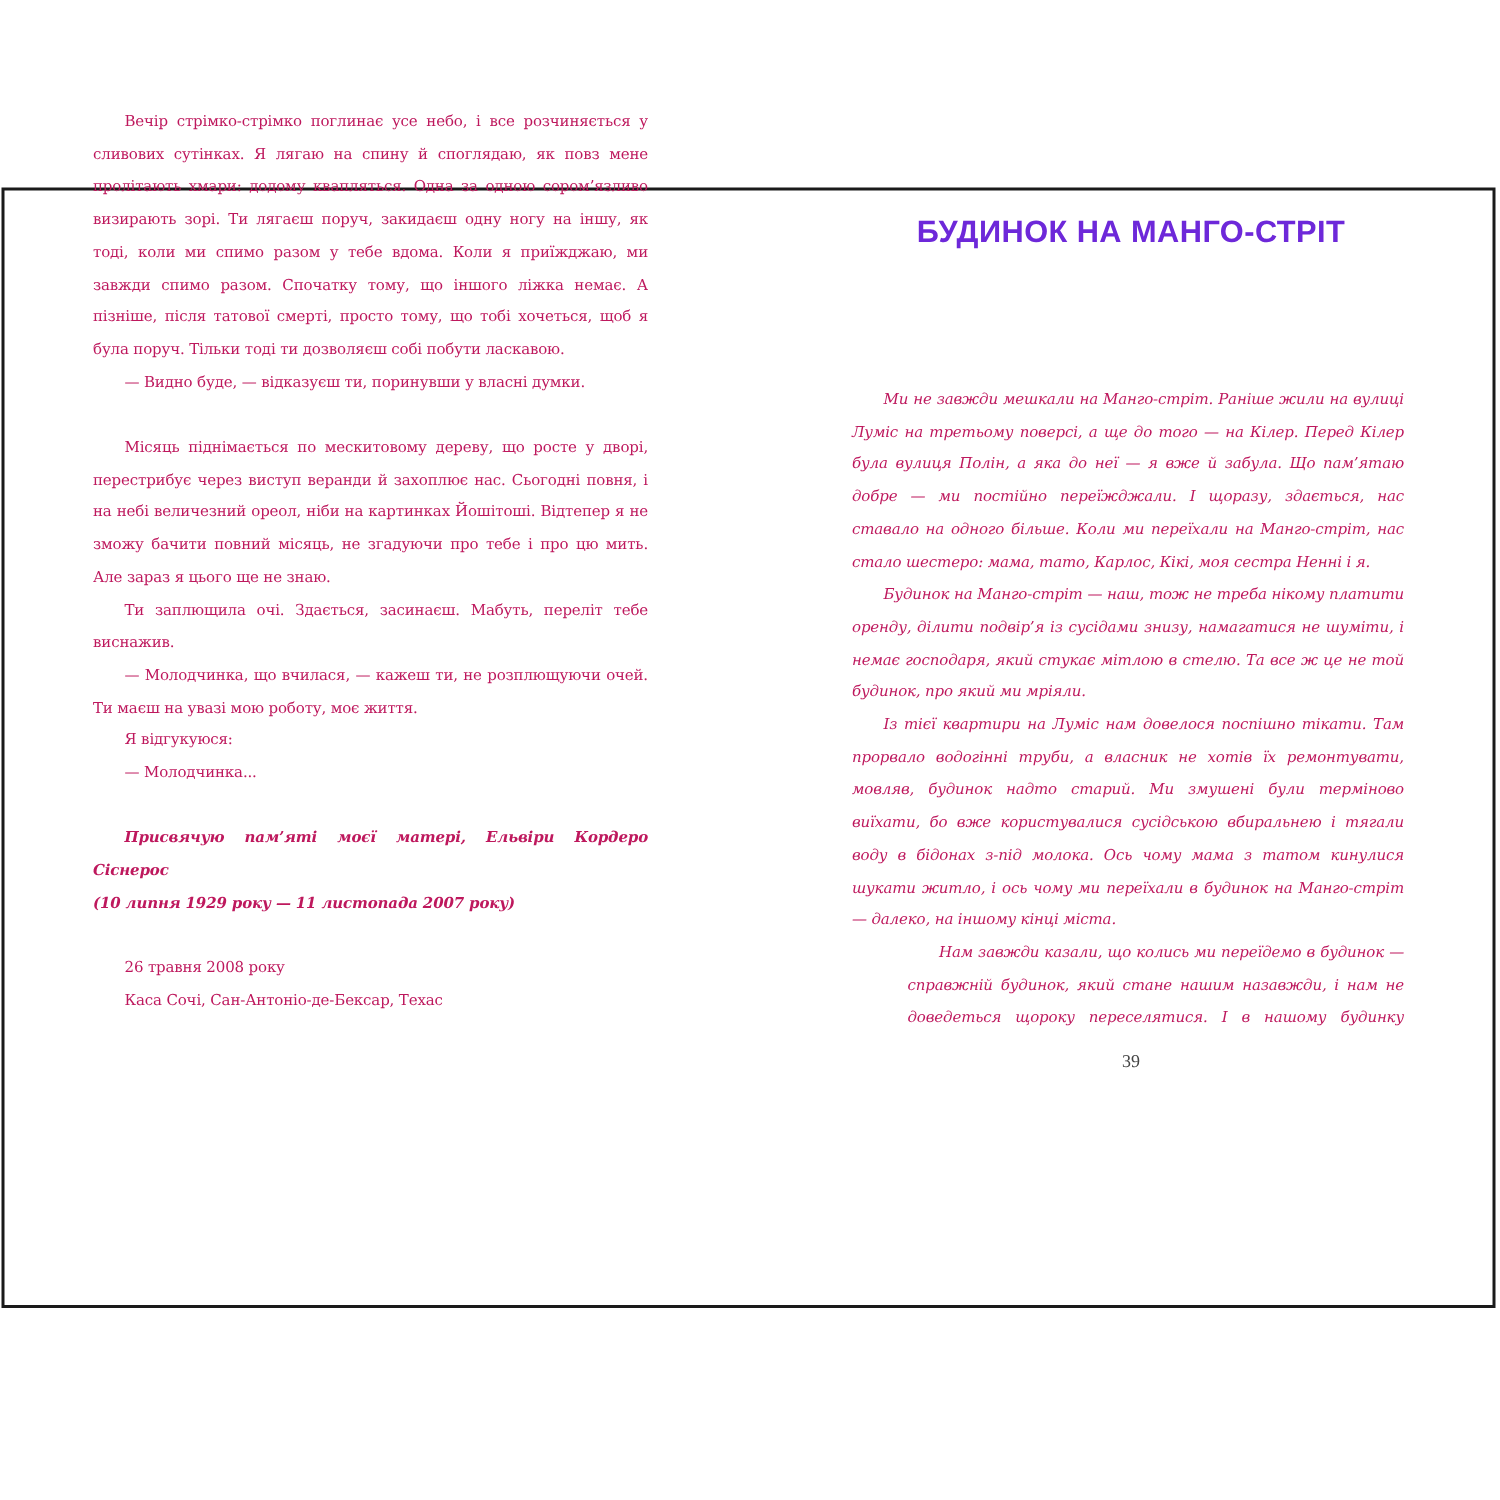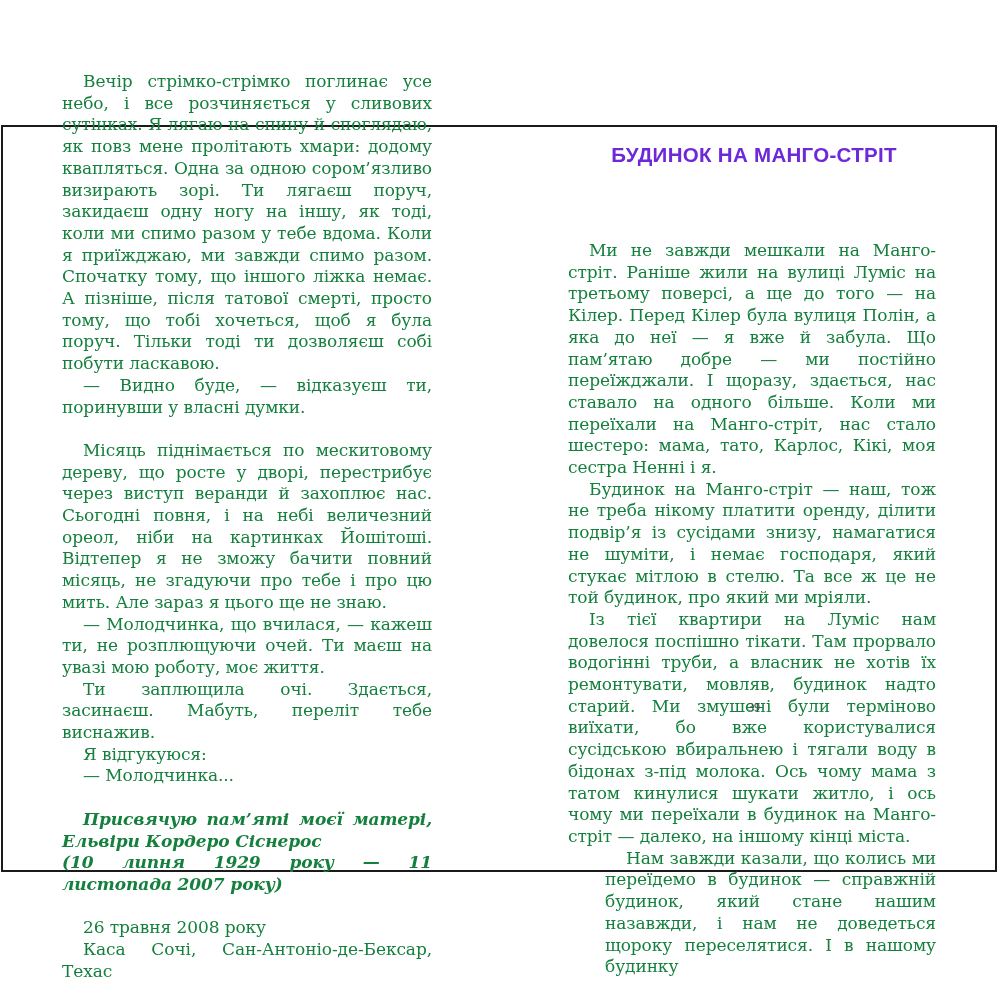--- a/index.html
+++ b/index.html
@@ -5,25 +5,25 @@
   html, body { margin: 0; padding: 0; }
   body {
     width: 1000px; height: 1000px; background: #ffffff; position: relative; overflow: hidden;
     font-family: "DejaVu Serif", "Liberation Serif", serif;
   }
   .spread {
     position: absolute; left: 1px; top: 125px; width: 996px; height: 747px;
     border: 2px solid #1a1a1a; box-sizing: border-box; background: #ffffff;
   }
   .page-text {
-    position: absolute; color: #15803d; font-size: 17px; line-height: 21.7px;
+    position: absolute; color: #be185d; font-size: 10px; line-height: 21.7px;
     text-align: justify; letter-spacing: -0.1px;
   }
   .left-page { left: 62px; top: 71px; width: 370px; }
-  .right-page { left: 568px; top: 240px; width: 368px; }
+  .right-page { left: 568px; top: 256px; width: 368px; font-style: italic; }
   .page-text p { margin: 0; text-indent: 21px; }
   .page-text p.noindent { text-indent: 0; }
   .page-text p.gap { margin-top: 21.7px; }
   .page-text p.last { text-align-last: justify; margin-left: 37px; }
   .dedication { font-style: italic; font-weight: bold; }
   .chapter-title {
     position: absolute; left: 570px; top: 143px; width: 368px; text-align: center;
     font-family: "Liberation Sans", "DejaVu Sans", sans-serif; font-weight: bold;
     font-size: 20.5px; color: #6d28d9; letter-spacing: 0.3px;
   }
@@ -34,22 +34,22 @@
 </style>
 </head>
 <body>
 
 <div class="spread"></div>
 
 <div class="page-text left-page">
   <p>Вечір стрімко-стрімко поглинає усе небо, і все розчиняється у сливових сутінках. Я лягаю на спину й споглядаю, як повз мене пролітають хмари: додому кваплятьcя. Одна за одною сором’язливо визирають зорі. Ти лягаєш поруч, закидаєш одну ногу на іншу, як тоді, коли ми спимо разом у тебе вдома. Коли я приїжджаю, ми завжди спимо разом. Спочатку тому, що іншого ліжка немає. А пізніше, після татової смерті, просто тому, що тобі хочеться, щоб я була поруч. Тільки тоді ти дозволяєш собі побути ласкавою.</p>
   <p>— Видно буде, — відказуєш ти, поринувши у власні думки.</p>
   <p class="gap">Місяць піднімається по мескитовому дереву, що росте у дворі, перестрибує через виступ веранди й захоплює нас. Сьогодні повня, і на небі величезний ореол, ніби на картинках Йошітоші. Відтепер я не зможу бачити повний місяць, не згадуючи про тебе і про цю мить. Але зараз я цього ще не знаю.</p>
+  <p>Ти заплющила очі. Здається, засинаєш. Мабуть, переліт тебе виснажив.</p>
   <p>— Молодчинка, що вчилася, — кажеш ти, не розплющуючи очей. Ти маєш на увазі мою роботу, моє життя.</p>
-  <p>Ти заплющила очі. Здається, засинаєш. Мабуть, переліт тебе виснажив.</p>
   <p>Я відгукуюся:</p>
   <p>— Молодчинка...</p>
   <p class="gap dedication">Присвячую пам’яті моєї матері, Ельвіри Кордеро Сіснерос</p>
   <p class="noindent dedication">(10 липня 1929 року — 11 листопада 2007 року)</p>
   <p class="gap">26 травня 2008 року</p>
   <p>Каса Сочі, Сан-Антоніо-де-Бексар, Техас</p>
 </div>
 
 <div class="chapter-title">БУДИНОК НА МАНГО-СТРІТ</div>
 

